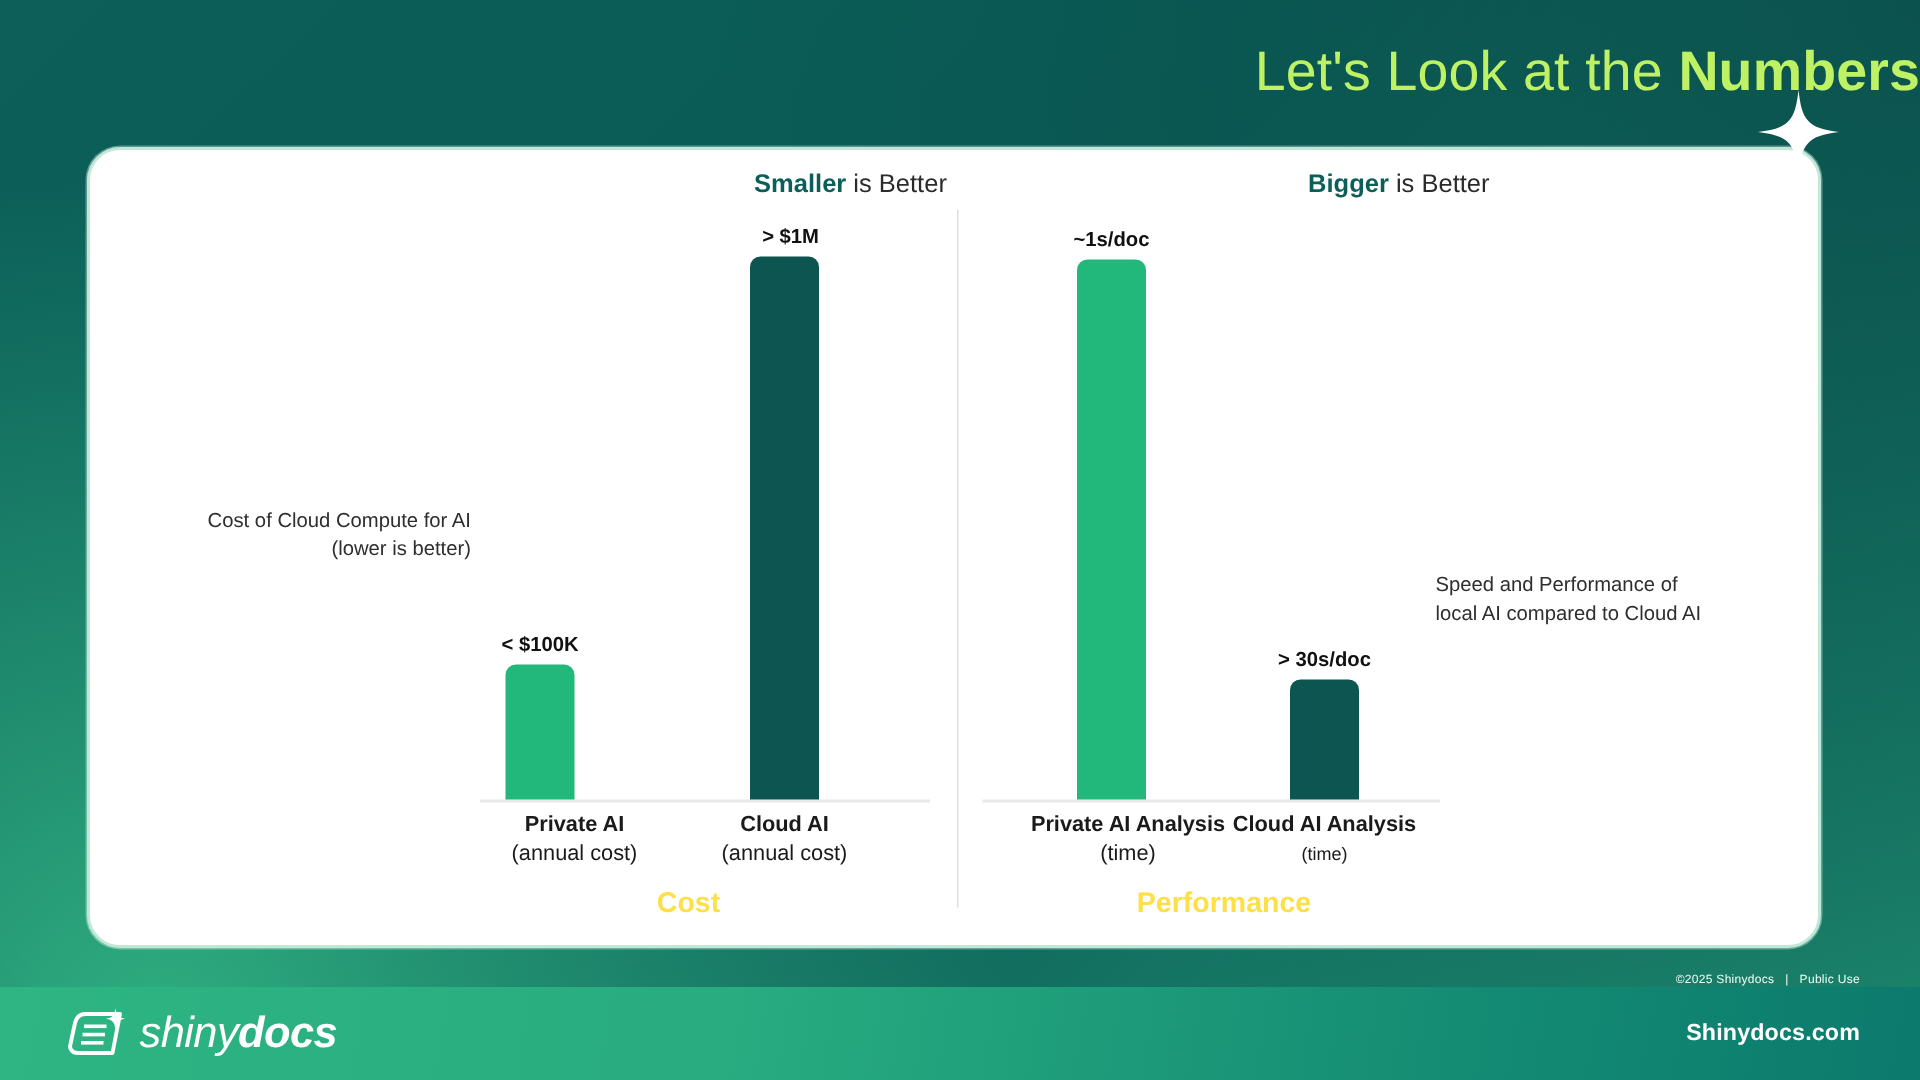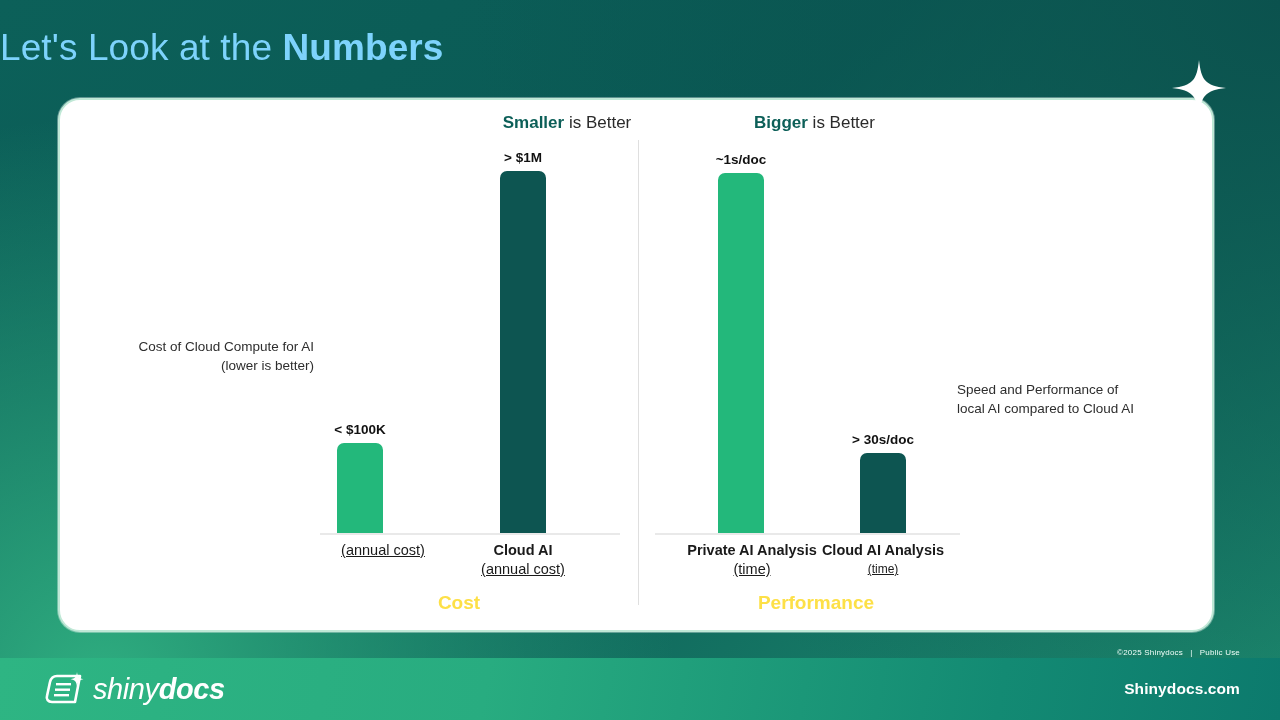--- a/index.html
+++ b/index.html
@@ -11,22 +11,22 @@
       radial-gradient(circle at 8% 96%, #2fae80 0%, rgba(47,174,128,0) 42%),
       radial-gradient(circle at 100% 0%, #0b524e 0%, rgba(11,82,78,0) 55%),
       linear-gradient(135deg, #0c6059 0%, #0a5a55 45%, #1f8f71 100%);
     overflow:hidden;
     position:relative;
   }
 
   
   .title {
     position:absolute; left:0; right:0; top:27px;
-    text-align:left;
-    color:#7dd3fc;
+    text-align:right;
+    color:#bef264;
     font-size:37px;
     font-weight:400;
     letter-spacing:0.1px;
     white-space:pre;
   }
   .title b { font-weight:700; }
 
   
   .card {
     position:absolute;
@@ -51,21 +51,21 @@
   .better-label {
     position:absolute;
     top:113px;
     font-size:17px;
     color:#2b2b2b;
     font-weight:400;
     white-space:pre;
   }
   .better-label b { color:#0c5f58; font-weight:700; }
   #better-left  { left:287px; width:560px; text-align:center; }
-  #better-right { left:636px; width:357px; text-align:center; }
+  #better-right { left:636px; width:357px; text-align:right; }
 
   
   .divider {
     position:absolute;
     left:638px; top:140px;
     width:1px; height:465px;
     background:#dfdfdf;
   }
 
   
@@ -107,32 +107,32 @@
   }
   .bar {
     width:46px;
     border-radius:7px 7px 0 0;
   }
   .bar.green { background:#23b87b; }
   .bar.teal  { background:#0d5551; }
 
   
   #slot-private-cost { left:17px; }
-  #slot-cloud-cost   { left:180px; }
+  #slot-cloud-cost   { left:180px;align-items:flex-end; }
   #slot-private-perf { left:63px; }
   #slot-cloud-perf   { left:205px;justify-content:flex-end; }
 
   
   .cat {
     position:absolute;
     text-align:center;
     color:#1a1a1a;
   }
   .cat .l1 { font-size:14.5px; font-weight:700; line-height:19px; white-space:nowrap; }
-  .cat .l2 { font-size:14.5px; font-weight:400; line-height:19px; white-space:nowrap;text-decoration:underline; }
+  .cat .l2 { font-size:14.5px; font-weight:400; line-height:19px; white-space:nowrap; }
   .cat .l2.small { font-size:12px; }
 
   #cat-private-cost { left:283px; top:541px; width:200px; }
   #cat-cloud-cost   { left:423px; top:541px; width:200px; }
   #cat-private-perf { left:640px; top:541px; width:200px;margin-left:12px; }
   #cat-cloud-perf   { left:783px; top:541px; width:200px; }
 
   
   .section-title {
     position:absolute;
@@ -222,20 +222,21 @@
     <div class="bar green" style="height:360px"></div>
   </div>
 
   <div class="bar-slot" id="slot-cloud-perf">
     <div class="bar-value">&gt; 30s/doc</div>
     <div class="bar teal" style="height:80px"></div>
   </div>
 </div>
 
 <div class="cat" id="cat-private-cost">
+  <div class="l1">Private AI</div>
   <div class="l2">(annual cost)</div>
 </div>
 <div class="cat" id="cat-cloud-cost">
   <div class="l1">Cloud AI</div>
   <div class="l2">(annual cost)</div>
 </div>
 <div class="cat" id="cat-private-perf">
   <div class="l1">Private AI Analysis</div>
   <div class="l2">(time)</div>
 </div>

